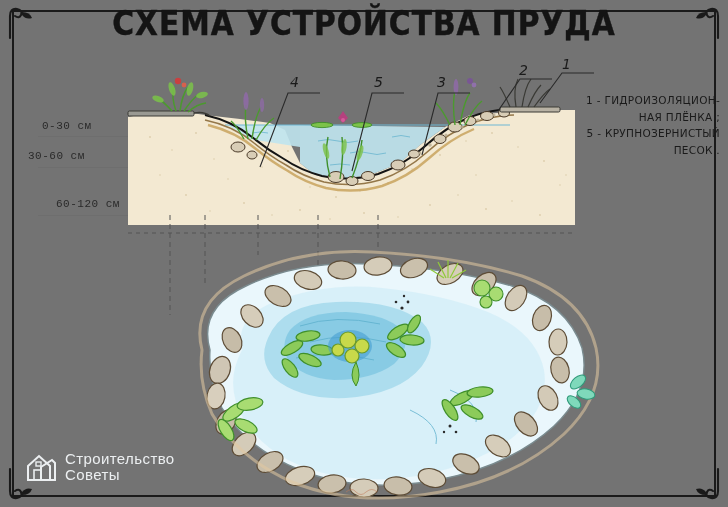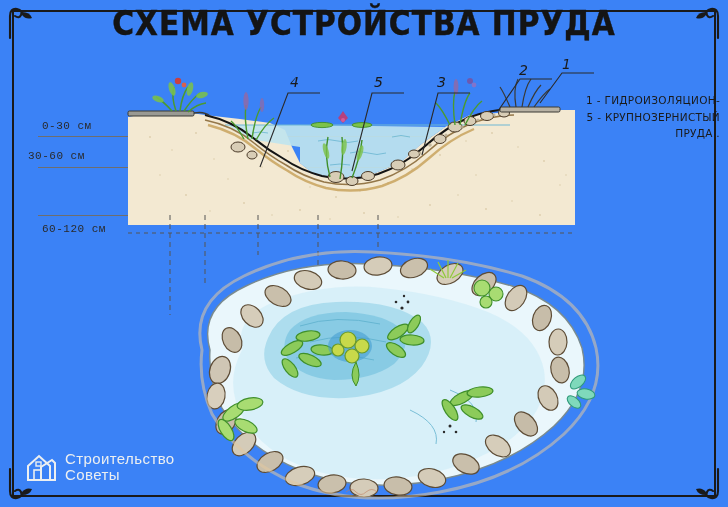--- a/index.html
+++ b/index.html
@@ -1,18 +1,18 @@
 <!DOCTYPE html>
 <html><head>
 <meta charset="utf-8">
 <style>
   html,body{margin:0;padding:0;background:#ffffff;}
   body{width:728px;height:507px;overflow:hidden;
        font-family:"Liberation Sans",sans-serif;}
-  #page{position:relative;width:728px;height:507px;background:#3b82f6;}
+  #page{position:relative;width:728px;height:507px;background:#737373;}
 
   
   .frame{position:absolute;left:12px;top:10px;width:704px;height:487px;
          border:2px solid #1a1a1a;box-sizing:border-box;}
   .flourish{position:absolute;width:34px;height:34px;}
   .fl-tl{left:8px;top:6px;}
   .fl-tr{right:8px;top:6px;transform:scaleX(-1);}
   .fl-bl{left:8px;bottom:6px;transform:scaleY(-1);}
   .fl-br{right:8px;bottom:6px;transform:scale(-1,-1);}
 
@@ -77,21 +77,21 @@
   </div>
 
   <div class="title">СХЕМА УСТРОЙСТВА ПРУДА</div>
 
   <div class="depth" style="left:42px;top:120px;">0-30 см</div>
   <div class="rule" style="left:38px;top:136px;width:450px;"></div>
 
   <div class="depth" style="left:28px;top:150px;">30-60 см</div>
   <div class="rule" style="left:38px;top:167px;width:450px;"></div>
 
-  <div class="depth" style="left:42px;top:198px;margin-top:25px;">60-120 см</div>
+  <div class="depth" style="left:56px;top:198px;">60-120 см</div>
   <div class="rule" style="left:38px;top:215px;width:530px;"></div>
 
   <svg style="position:absolute;left:0;top:55px;" width="600" height="190" viewBox="0 0 600 190">
 
     <path d="M128 62 L128 170 L575 170 L575 55
              L505 55 L498 58 L470 60 L445 72 L420 90
              L400 108 L370 120 L340 124 L315 120
              L300 108 L292 92 L285 75 L270 68
              L240 64 L205 60 L178 56 L150 58 Z" fill="#f3e9d2" stroke="none"></path>
 
@@ -416,22 +416,23 @@
       <circle cx="336" cy="72" r="6"></circle>
     </g>
 
     <g stroke="#c07a5a" stroke-width="1" fill="none" opacity=".55">
       <path d="M196 262 q6 -5 10 0 q5 5 10 0 q6 -5 11 0"></path>
     </g>
   </svg>
 
   <div class="legend">
     <div>1 - ГИДРОИЗОЛЯЦИОН-</div>
+    <div class="ind">НАЯ ПЛЁНКА ;</div>
     <div>5 - КРУПНОЗЕРНИСТЫЙ</div>
-    <div class="ind">ПРУДА .</div>
+    <div class="ind">ПЕСОК .</div>
   </div>
 
   <div class="wm">
     <span>
       <svg width="34" height="34" viewBox="0 0 34 34">
         <path d="M4 16 L15 6 L26 16 L26 30 L4 30 Z" fill="none" stroke="#eceff1" stroke-width="2"></path>
         <path d="M17 30 L17 17 L28 10 L31 13 L31 30 Z" fill="none" stroke="#eceff1" stroke-width="2"></path>
         <rect x="10" y="20" width="7" height="10" fill="none" stroke="#eceff1" stroke-width="1.6"></rect>
         <rect x="12" y="12" width="5" height="4" fill="none" stroke="#eceff1" stroke-width="1.4"></rect>
       </svg>

